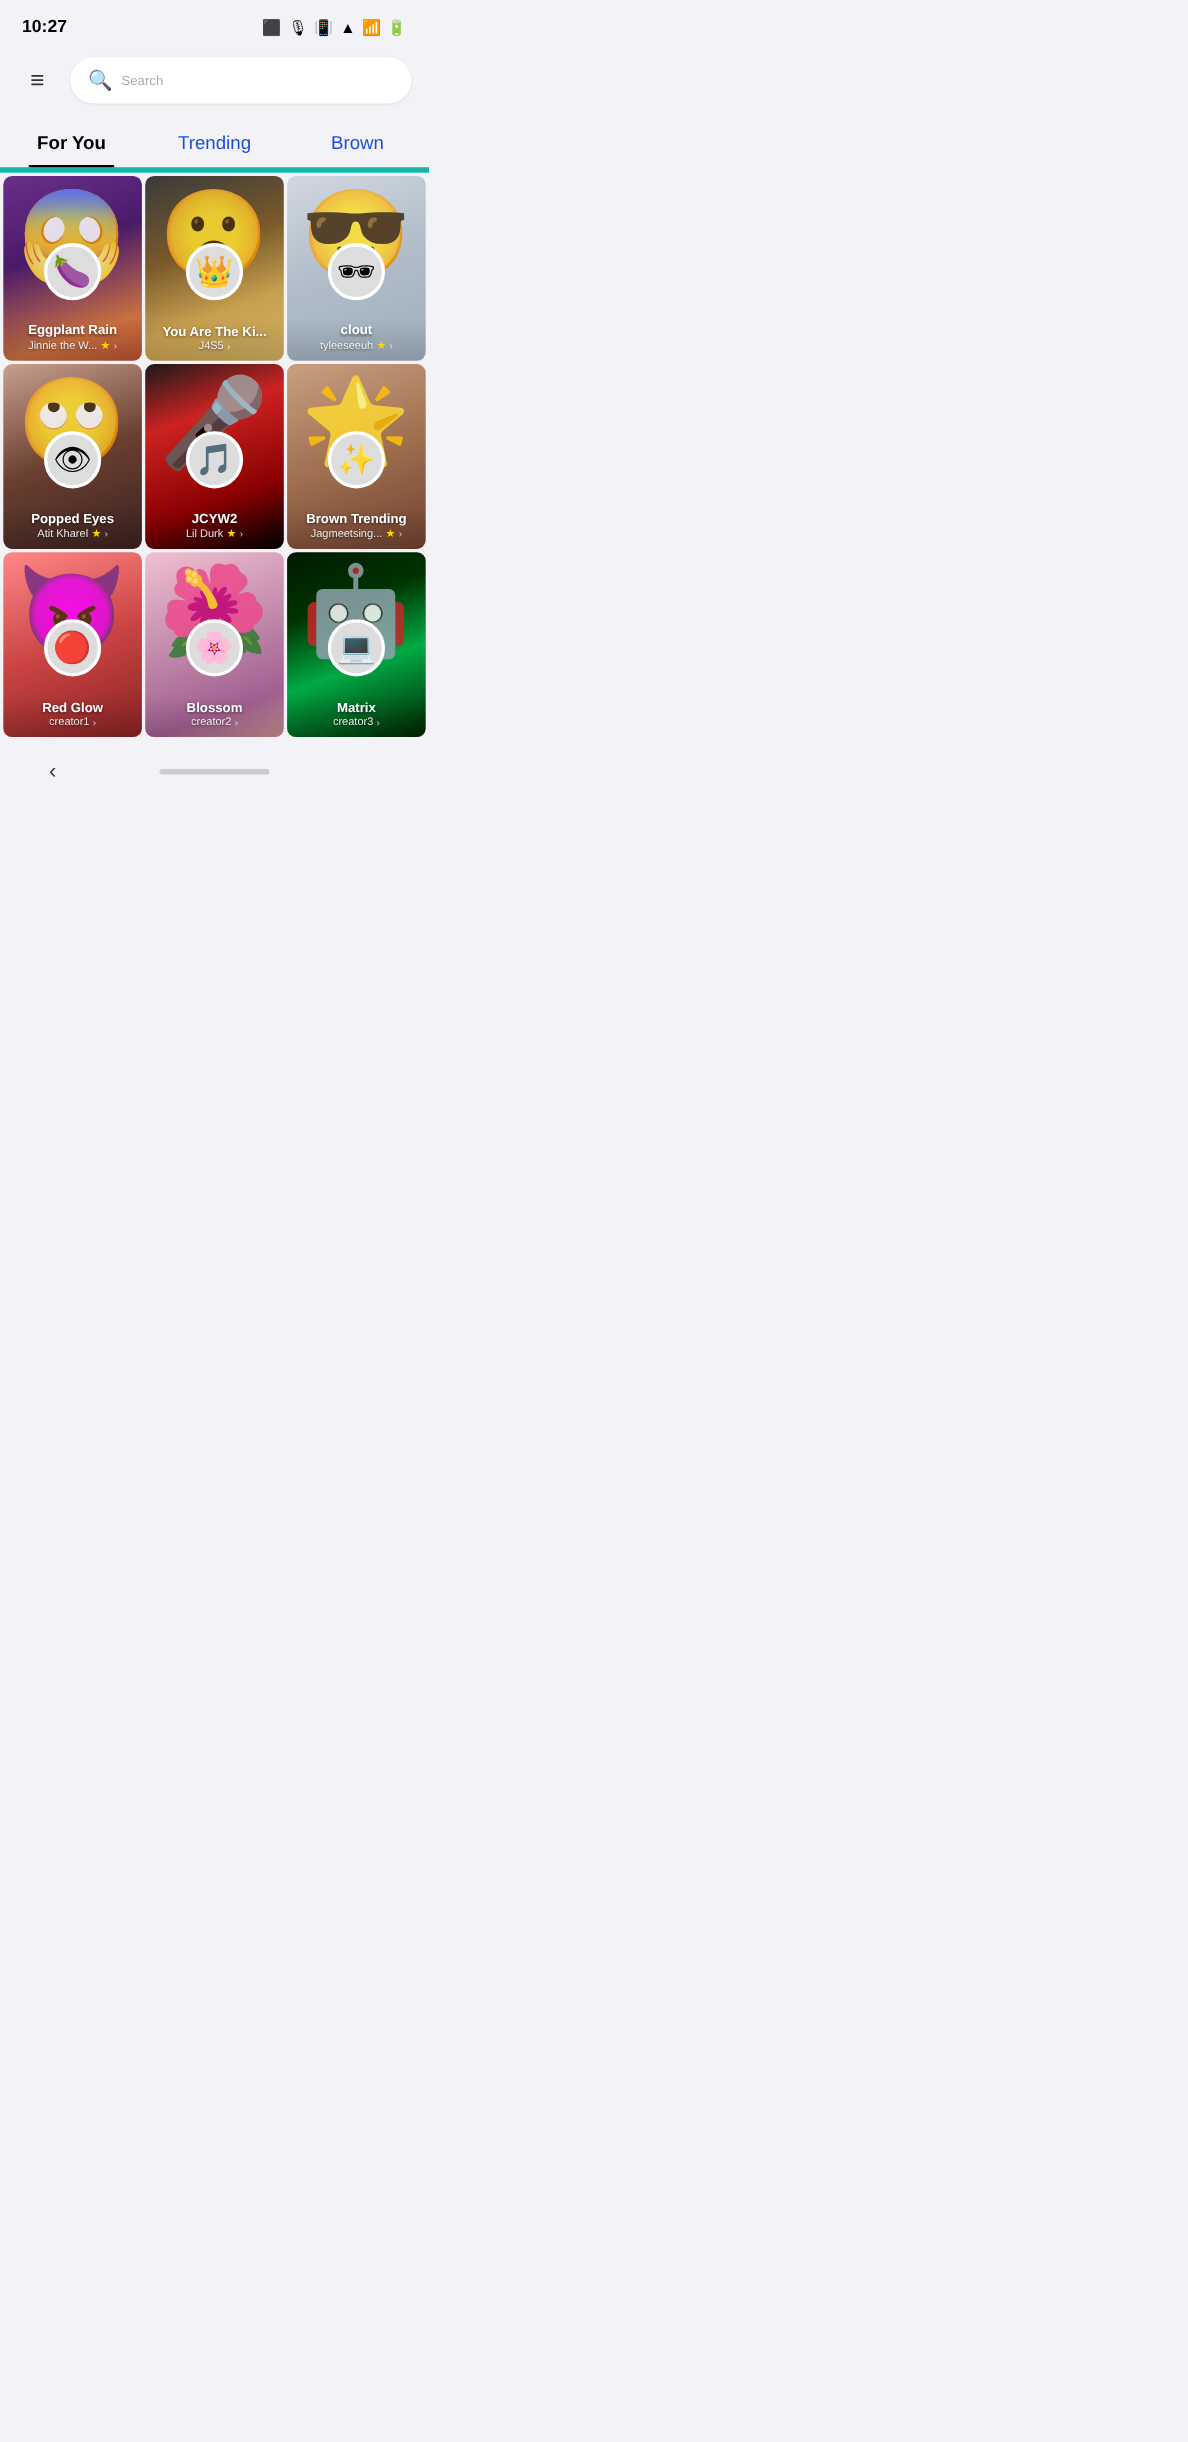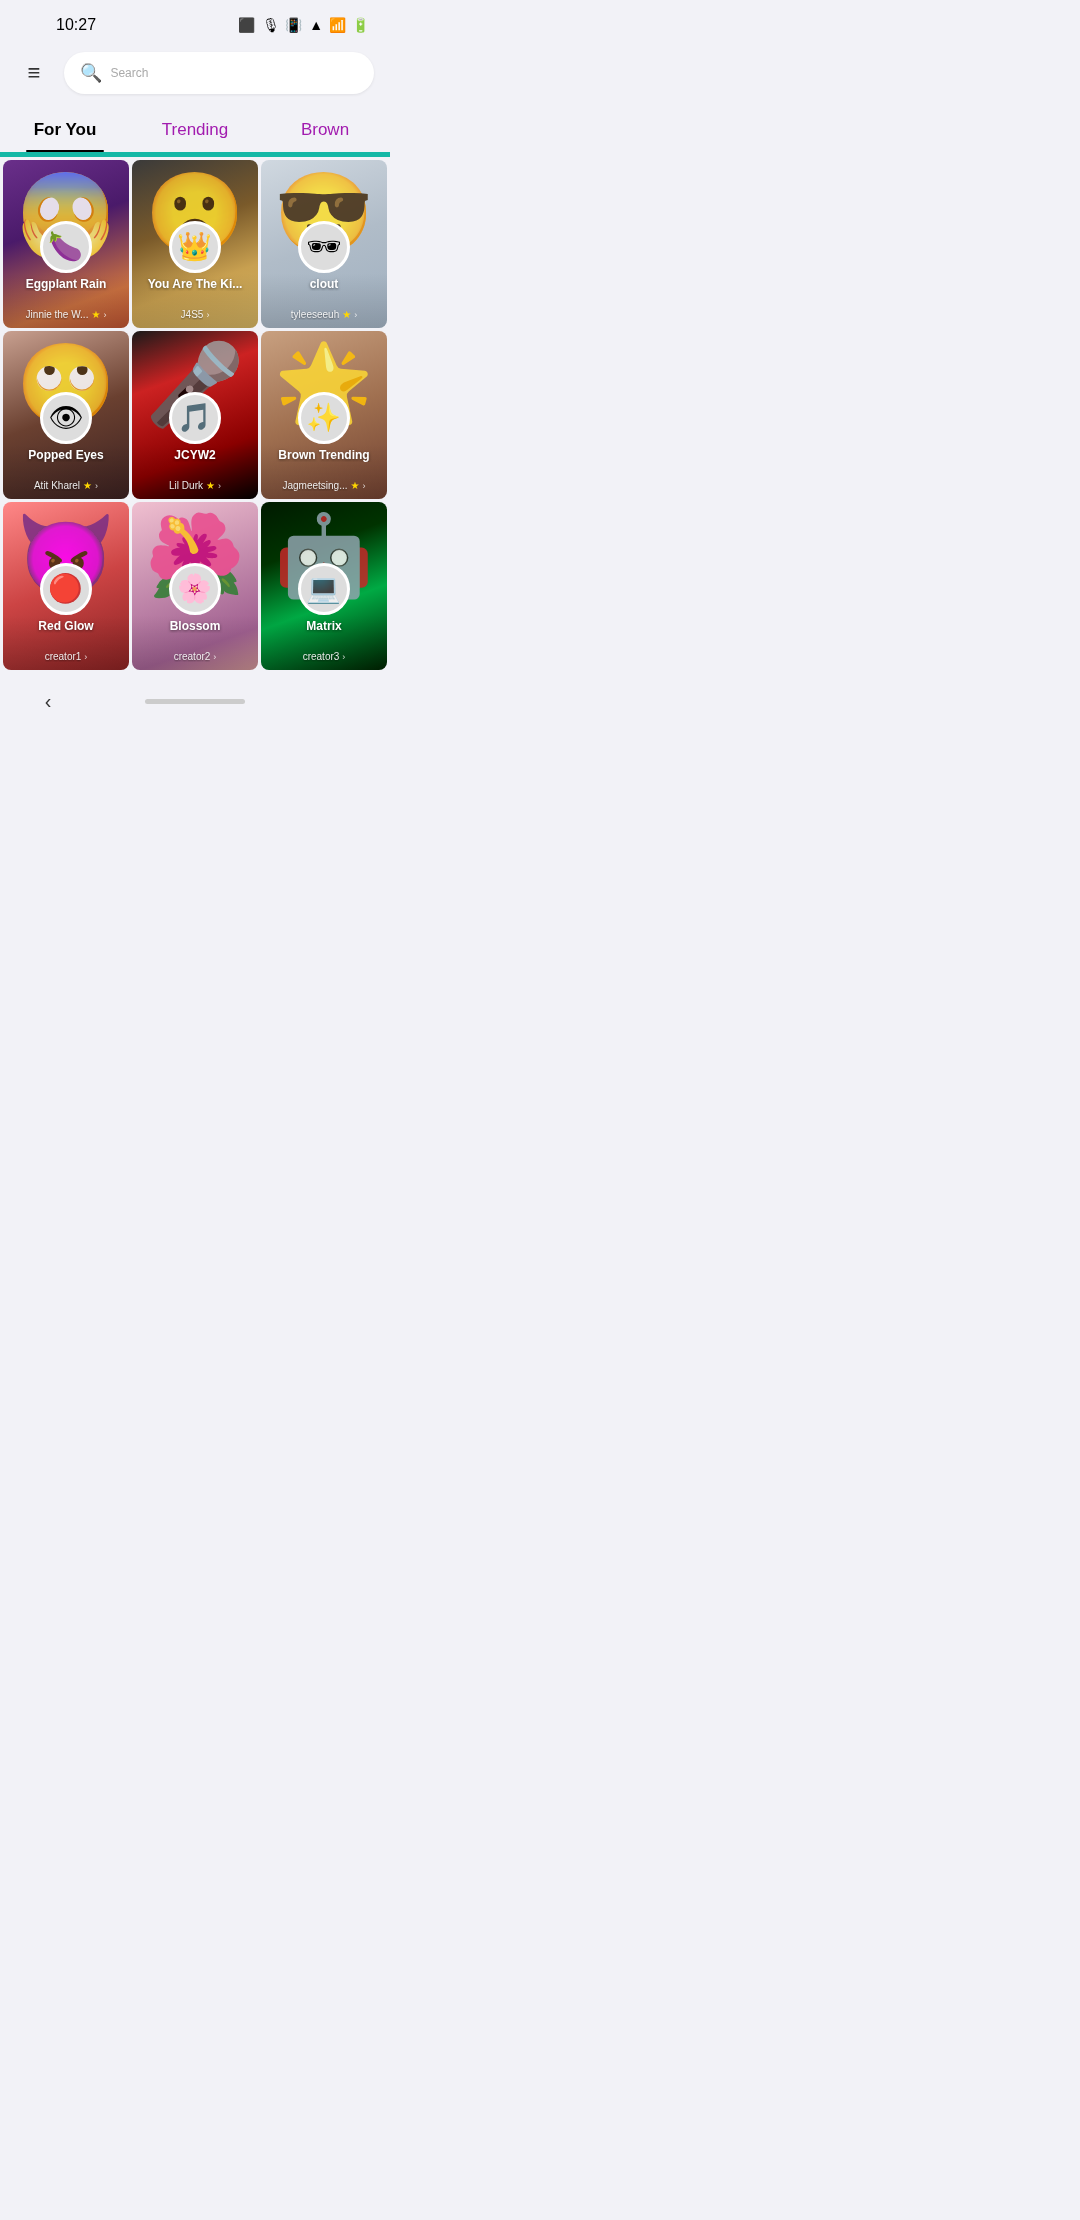--- a/index.html
+++ b/index.html
@@ -16,23 +16,22 @@
     .status-bar {
       background: #f2f2f7;
       display: flex;
       justify-content: space-between;
       align-items: center;
       padding: 12px 20px 6px;
       height: 44px;
     }
     .status-time {
       font-size: 16px;
-      font-weight: 400;
+      font-weight: 700;
       color: #000;
-      margin-left: 36px;
     }
     .status-icons {
       display: flex;
       align-items: center;
       gap: 6px;
     }
     .status-icon {
       font-size: 14px;
       color: #000;
     }
@@ -82,21 +81,21 @@
       background: #f2f2f7;
       padding: 8px 0 0;
       border-bottom: 5px solid #14b8a6;
     }
     .tab {
       flex: 1;
       text-align: center;
       padding: 10px 0 12px;
       font-size: 17px;
       font-weight: 500;
-      color: #a21caf;
+      color: #1d4ed8;
       position: relative;
       cursor: pointer;
     }
     .tab.active {
       color: #000;
       font-weight: 700;
     }
     .tab.active::after {
       content: '';
       position: absolute;
@@ -177,21 +176,21 @@
       text-shadow: 0 1px 3px rgba(0,0,0,0.5);
       white-space: nowrap;
       overflow: hidden;
       text-overflow: ellipsis;
     }
     .card-author {
       display: flex;
       align-items: center;
       justify-content: center;
       gap: 3px;
-      margin-top: 18px;
+      margin-top: 1px;
     }
     .card-author-name {
       font-size: 10px;
       color: rgba(255,255,255,0.9);
       text-shadow: 0 1px 2px rgba(0,0,0,0.5);
       white-space: nowrap;
       overflow: hidden;
       text-overflow: ellipsis;
       max-width: 70px;
     }

